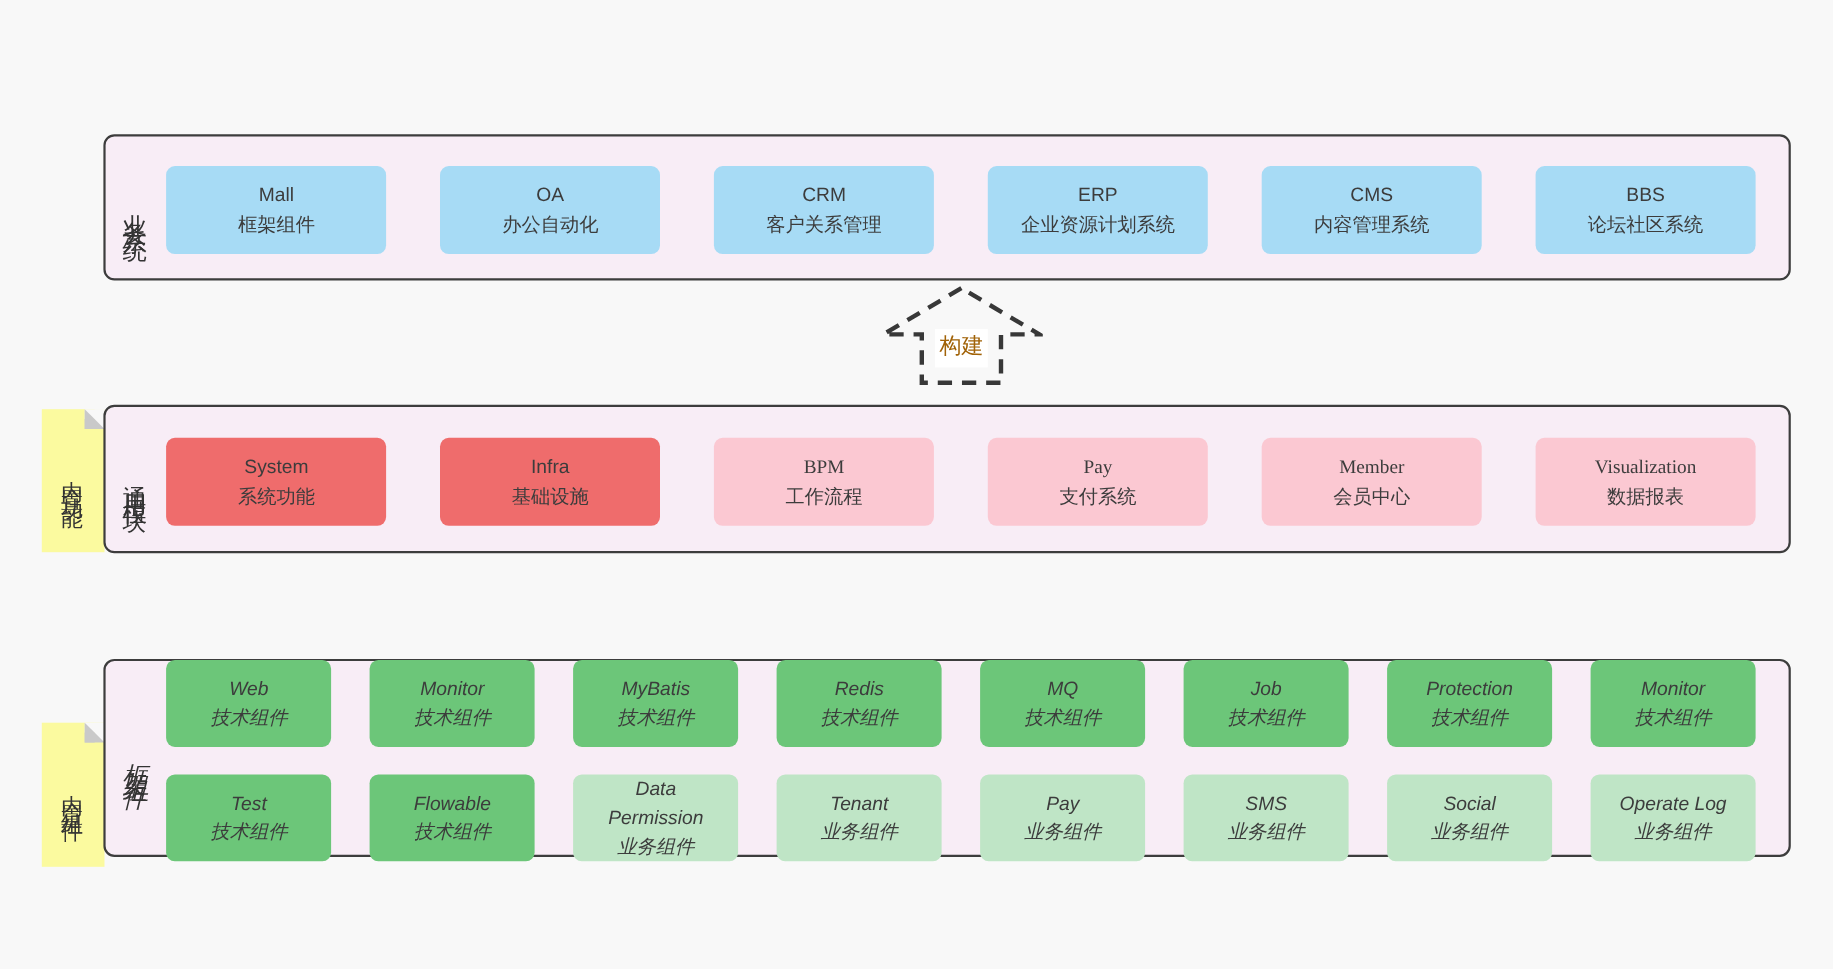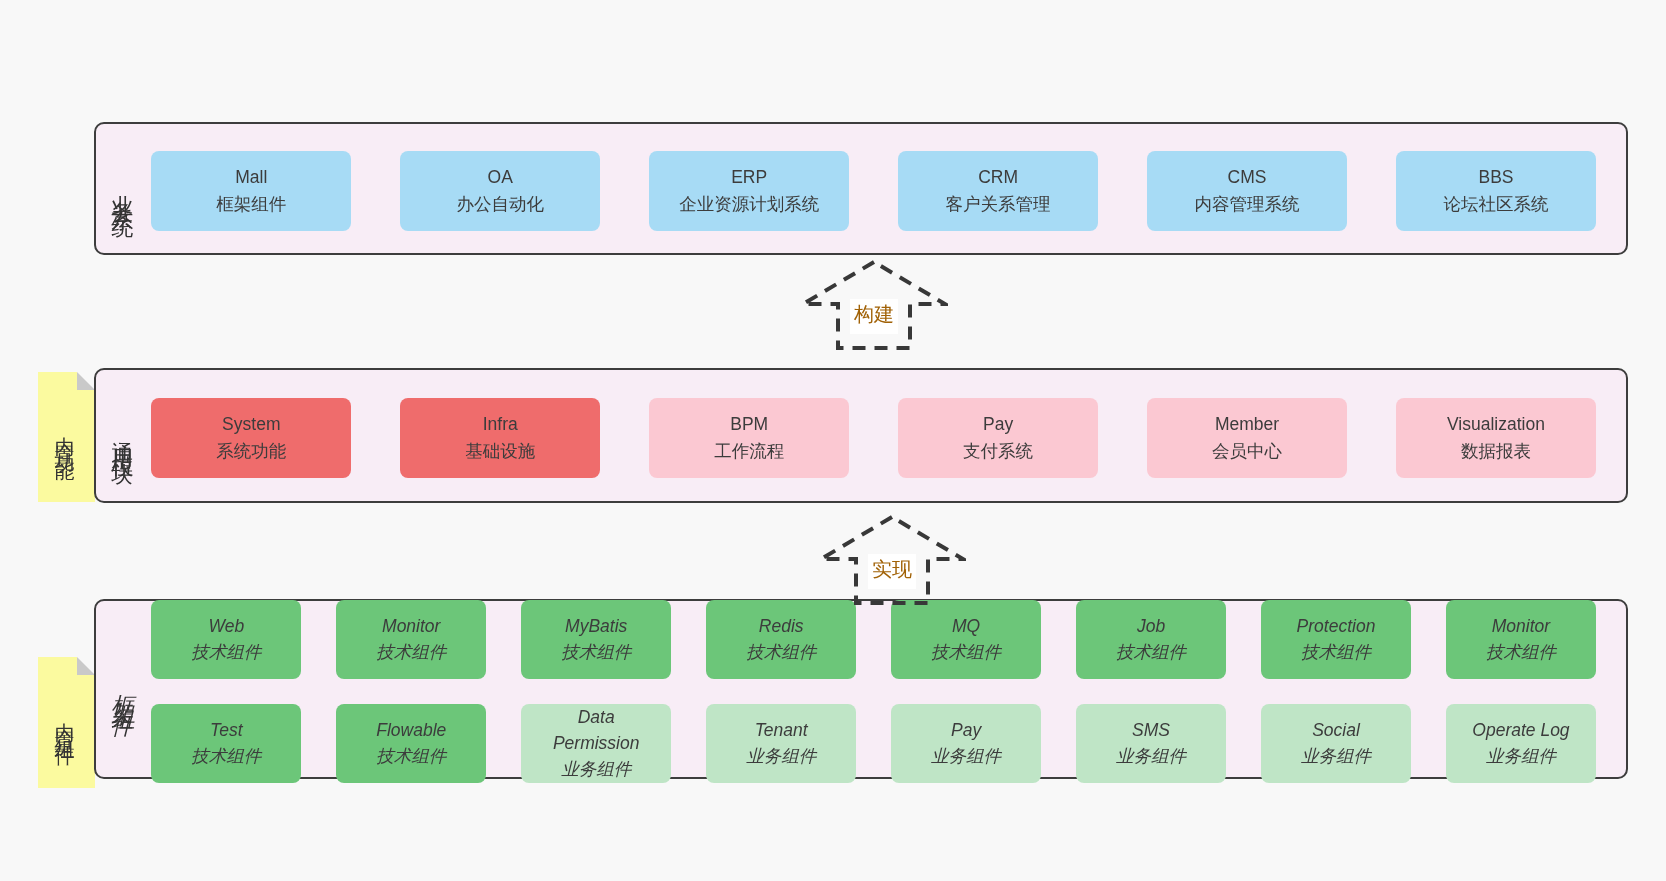--- a/index.html
+++ b/index.html
@@ -54,21 +54,21 @@
     font-size: 17.5px;
     line-height: 1.5;
   }
   .row-6 .box { width: 200px; height: 80px; }
   .row-8 .box { width: 150px; height: 79px; }
   .bname { max-width: 136px; }
   .row-8 .bname { max-width: 112px; }
 
   .blue        { background: var(--box-blue, #a7dbf5); }
   .red         { background: var(--box-red, #ef6c6c); }
-  .pink        { background: var(--box-pink, #fbc8d2); }
+  .pink        { background: var(--box-pink, #fbc8d2); font-family: Liberation Serif, serif; }
   .green       { background: var(--box-green, #6cc679); }
   .green-light { background: var(--box-green-light, #bfe5c6); }
 
   
   .note {
     position: absolute;
     left: 38px;
     width: 57px;
     background: var(--note-yellow, #fbfa9f);
     z-index: 1;
@@ -125,26 +125,26 @@
       <div class="row row-6">
         <div class="box blue">
           <div class="bname">Mall</div>
           <div class="bsub">框架组件</div>
         </div>
         <div class="box blue">
           <div class="bname">OA</div>
           <div class="bsub">办公自动化</div>
         </div>
         <div class="box blue">
+          <div class="bname">CRM</div>
+          <div class="bsub">客户关系管理</div>
+        </div>
+        <div class="box blue">
           <div class="bname">ERP</div>
           <div class="bsub">企业资源计划系统</div>
-        </div>
-        <div class="box blue">
-          <div class="bname">CRM</div>
-          <div class="bsub">客户关系管理</div>
         </div>
         <div class="box blue">
           <div class="bname">CMS</div>
           <div class="bsub">内容管理系统</div>
         </div>
         <div class="box blue">
           <div class="bname">BBS</div>
           <div class="bsub">论坛社区系统</div>
         </div>
       </div>
@@ -187,26 +187,20 @@
           <div class="bsub">会员中心</div>
         </div>
         <div class="box pink">
           <div class="bname">Visualization</div>
           <div class="bsub">数据报表</div>
         </div>
       </div>
     </div>
   </section>
 
-  <div class="arrow arrow-implement">
-    <svg viewBox="0 0 148 92">
-      <path d="M74 3 L3 45 L38 45 L38 89 L110 89 L110 45 L145 45 Z" fill="none" stroke="#383838" stroke-width="4" stroke-dasharray="13 9"></path>
-    </svg>
-    <span class="arrow-label">实现</span>
-  </div>
 
   <div class="note note-bottom">
     <span class="note-text">内置组件</span>
   </div>
 
   <section class="frame frame-bottom">
     <div class="v-label">框架组件</div>
     <div class="rows">
       <div class="row row-8">
         <div class="box green">

